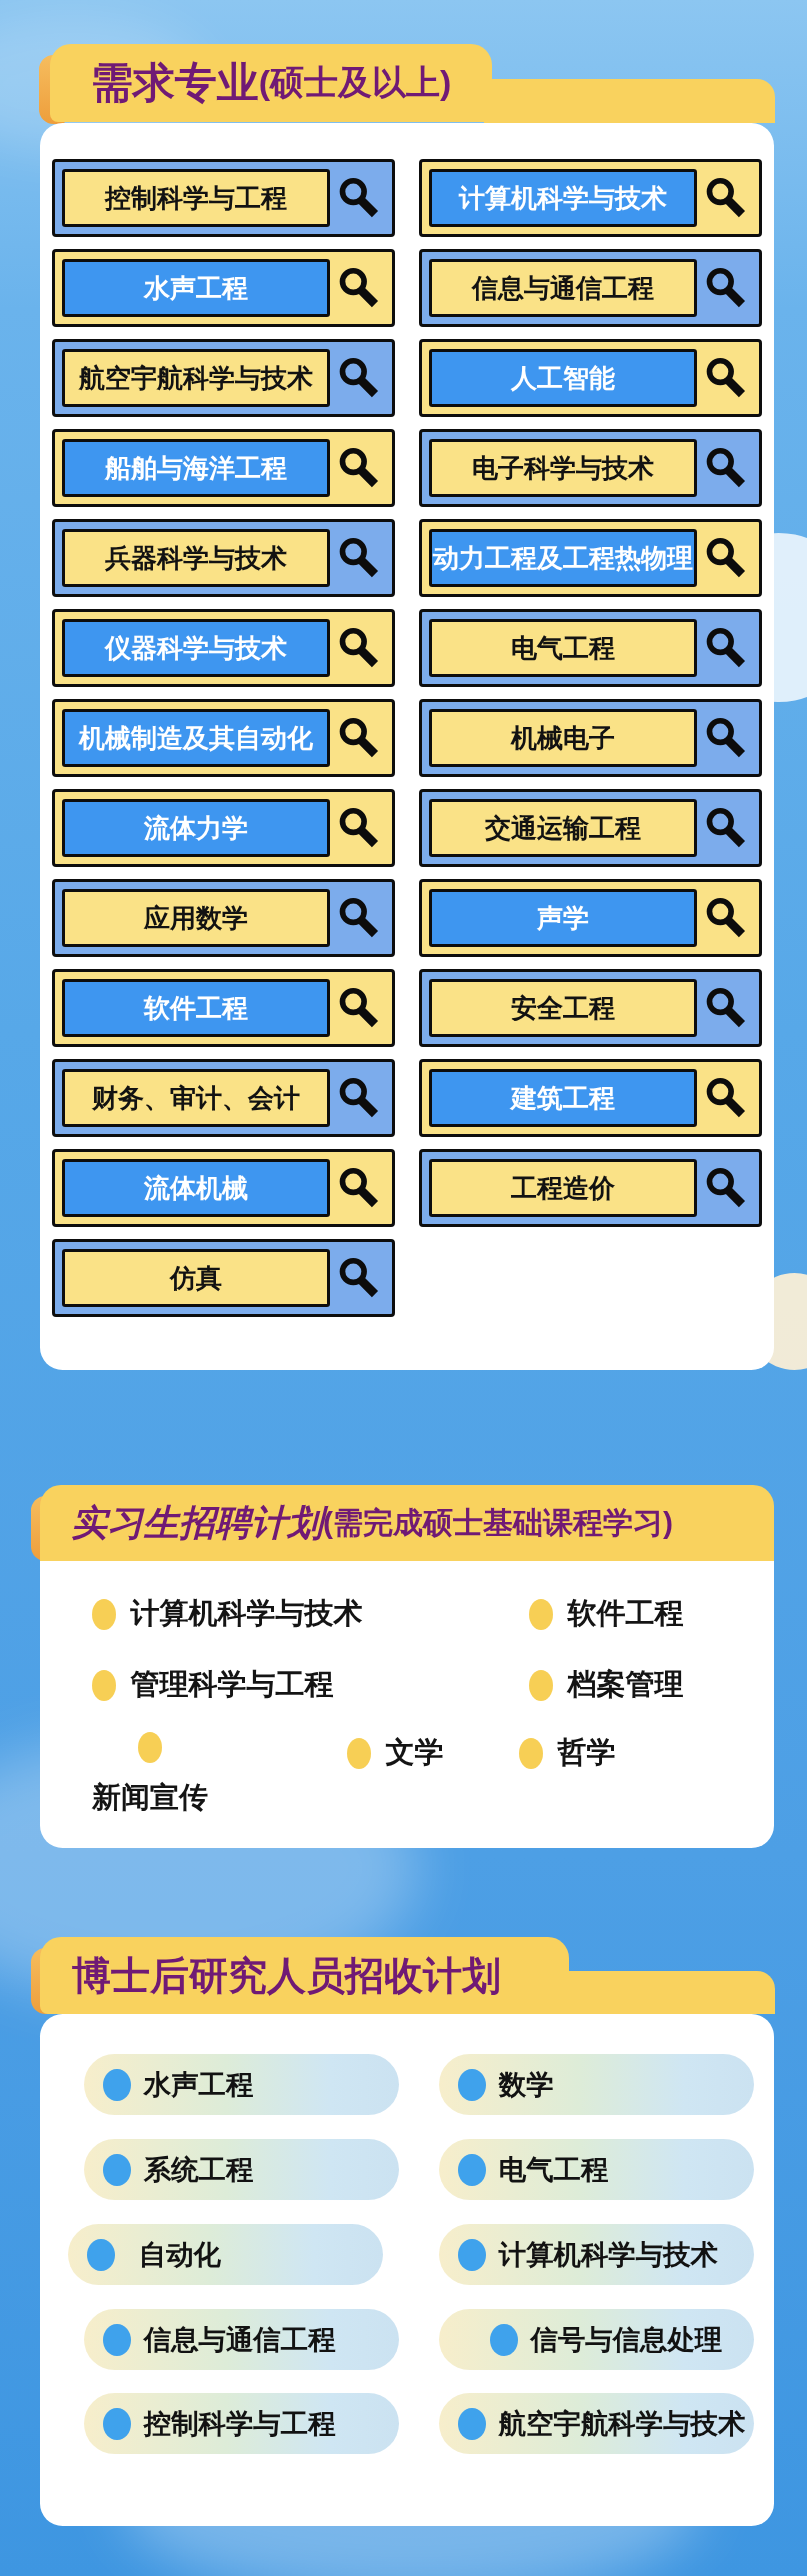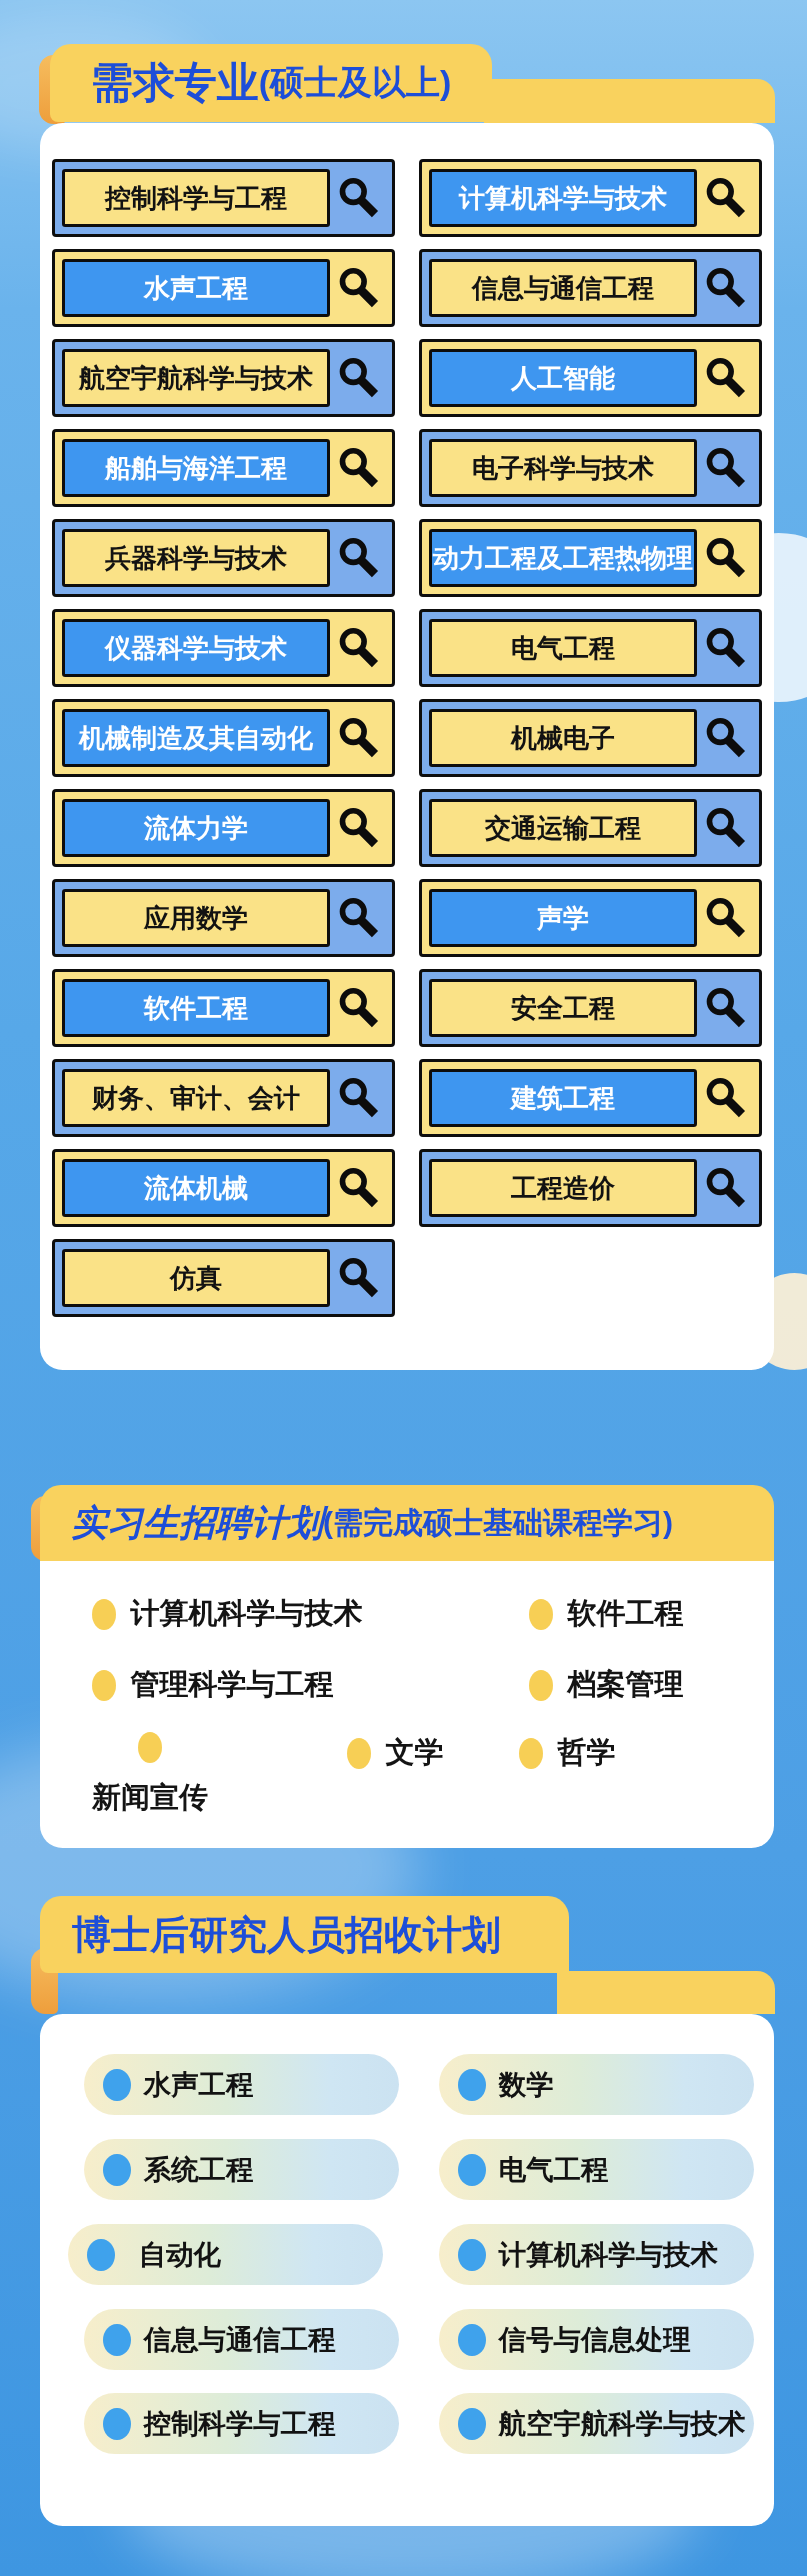--- a/index.html
+++ b/index.html
@@ -11,21 +11,21 @@
   .cloud{position:absolute;border-radius:50%;pointer-events:none;}
   .cloud-a{right:-56px;top:533px;width:169px;height:169px;background:rgba(255,255,255,.8);}
   .cloud-b{right:-36px;top:1273px;width:97px;height:97px;background:rgba(250,238,214,.95);}
   .cloud-c{left:-97px;top:1735px;width:516px;height:266px;background:rgba(255,255,255,.28);filter:blur(29px);}
   .cloud-d{left:121px;top:2405px;width:581px;height:194px;background:rgba(255,255,255,.30);filter:blur(27.4px);}
   .cloud-e{left:-65px;top:16px;width:274px;height:137px;background:rgba(255,255,255,.18);filter:blur(24px);}
 
   .card{position:absolute;background:#ffffff;}
   .tab{position:absolute;background:#f9d25e;}
   .tab-accent{position:absolute;background:linear-gradient(180deg,#f6bd5e,#ee9e3c);border-radius:14.5px 4.8px 4.8px 14.5px;}
-  .tab-title{position:absolute;inset:0;display:flex;align-items:center;color:#1d4ed8;font-weight:bold;white-space:nowrap;}
+  .tab-title{position:absolute;inset:0;display:flex;align-items:center;color:#701a75;font-weight:bold;white-space:nowrap;}
 
   
   .s1-accent{left:39px;top:55px;width:27.4px;height:69px;}
   .s1-tab-main{left:50px;top:44px;width:442px;height:78px;border-radius:21px 21px 0 8px;z-index:2;}
   .s1-tab-step{left:484px;top:79px;width:291px;height:44px;border-radius:0 18px 0 0;z-index:1;}
   .s1-tab-main .tab-title{justify-content:center;}
   .s1-title-main{font-size:42px;}
   .s1-title-paren{font-size:34px;}
   .s1-card{left:40px;top:123px;width:734px;height:1247px;border-radius:22.6px;}
 
@@ -53,21 +53,21 @@
   .s2-title-main{font-size:36px;font-style:italic;}
   .s2-title-paren{font-size:30px;}
   .s2-card{left:40px;top:1561px;width:734px;height:287px;border-radius:0 0 22.6px 22.6px;}
 
   .intern-item{position:absolute;display:flex;align-items:center;gap:14.5px;height:42px;}
   .intern-bullet{width:24px;height:31px;border-radius:50%;background:#f7cf55;flex:0 0 auto;}
   .intern-label{font-size:29px;font-weight:bold;color:#141414;white-space:nowrap;}
 
   
   .s3-accent{left:31px;top:1948px;width:27.4px;height:66px;}
-  .s3-tab-main{left:40px;top:1896px;width:529px;height:77px;border-radius:21px 21px 0 8px;z-index:2;}
+  .s3-tab-main{left:40px;top:1937px;width:529px;height:77px;border-radius:21px 21px 0 8px;z-index:2;}
   .s3-tab-step{left:557px;top:1971px;width:218px;height:43px;border-radius:0 18px 0 0;z-index:1;}
   .s3-tab-main .tab-title{padding-left:32px;}
   .s3-title-main{font-size:39px;}
   .s3-card{left:40px;top:2014px;width:734px;height:512px;border-radius:22.6px;}
 
   .pd-pill{
     position:absolute;width:315px;height:61px;border-radius:32px;box-sizing:border-box;
     display:flex;align-items:center;gap:13px;padding-left:19.4px;
     background:linear-gradient(90deg,#f7eecb 0%,#ddecd8 45%,#cfe6f3 78%,#cbe2f1 100%);
   }
@@ -390,21 +390,21 @@
         <span class="pd-label">自动化</span>
       </div>
       <div class="pd-pill" style="left: 399px; top: 210px;">
         <span class="pd-bullet"></span>
         <span class="pd-label">计算机科学与技术</span>
       </div>
       <div class="pd-pill" style="left: 44px; top: 295px;">
         <span class="pd-bullet"></span>
         <span class="pd-label">信息与通信工程</span>
       </div>
-      <div class="pd-pill" style="left: 399px; top: 295px;">
+      <div class="pd-pill" style="left: 399px; top: 295px; justify-content: center;">
         <span class="pd-bullet"></span>
         <span class="pd-label">信号与信息处理</span>
       </div>
       <div class="pd-pill" style="left: 44px; top: 379px;">
         <span class="pd-bullet"></span>
         <span class="pd-label">控制科学与工程</span>
       </div>
       <div class="pd-pill" style="left: 399px; top: 379px;">
         <span class="pd-bullet"></span>
         <span class="pd-label">航空宇航科学与技术</span>

